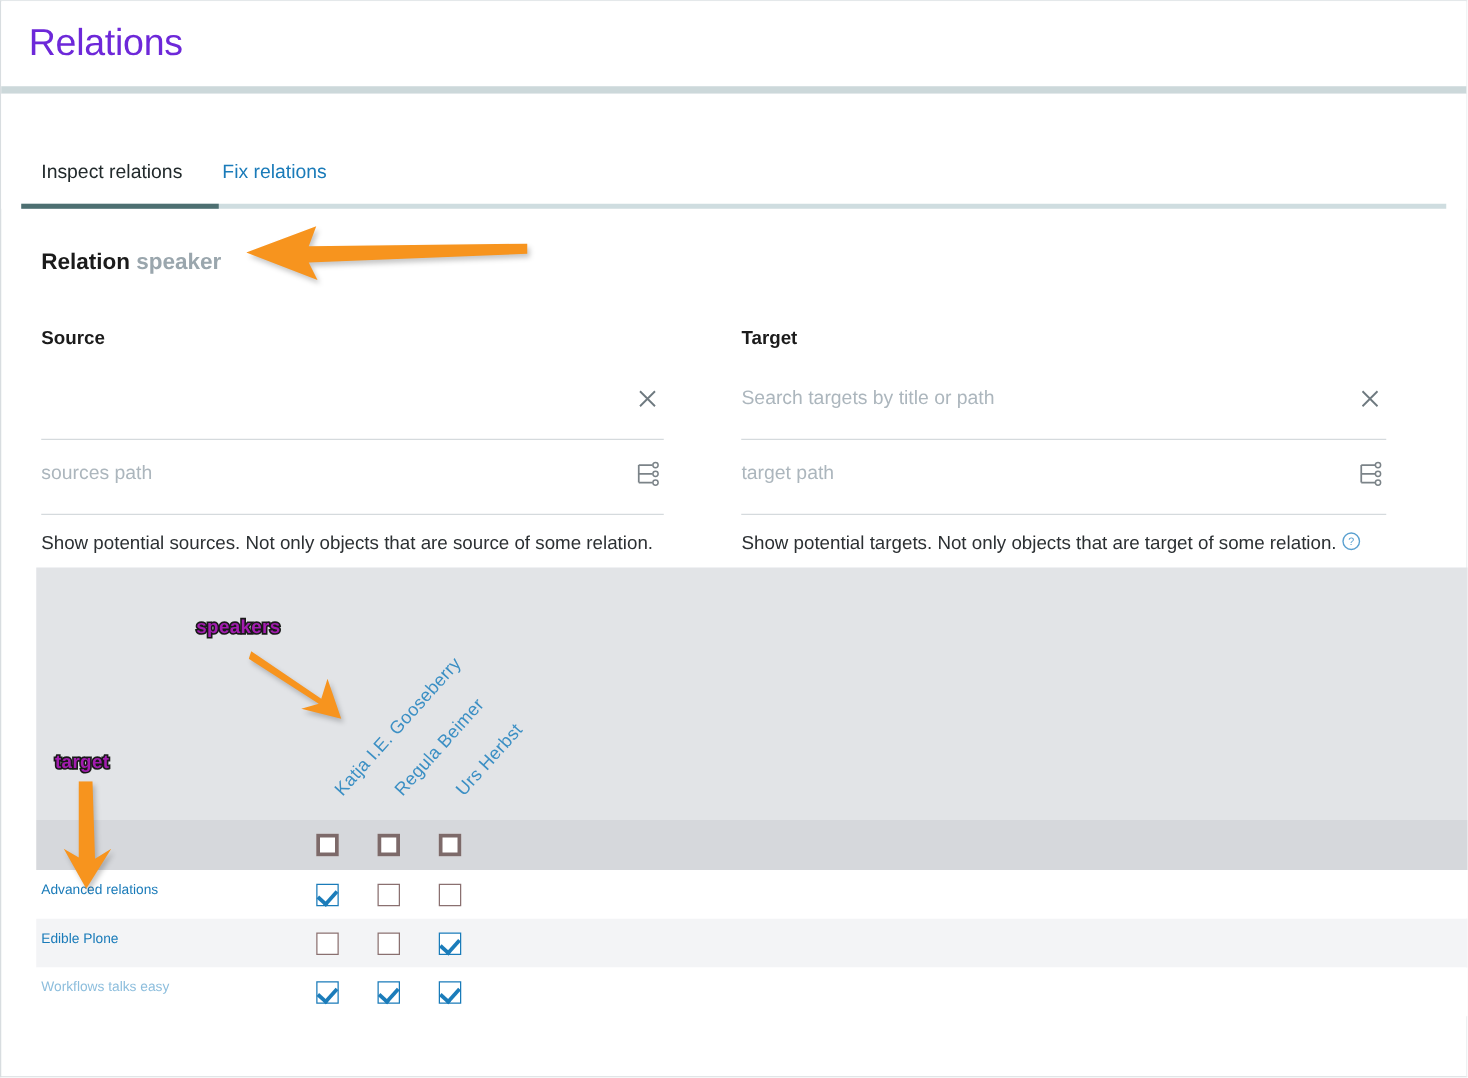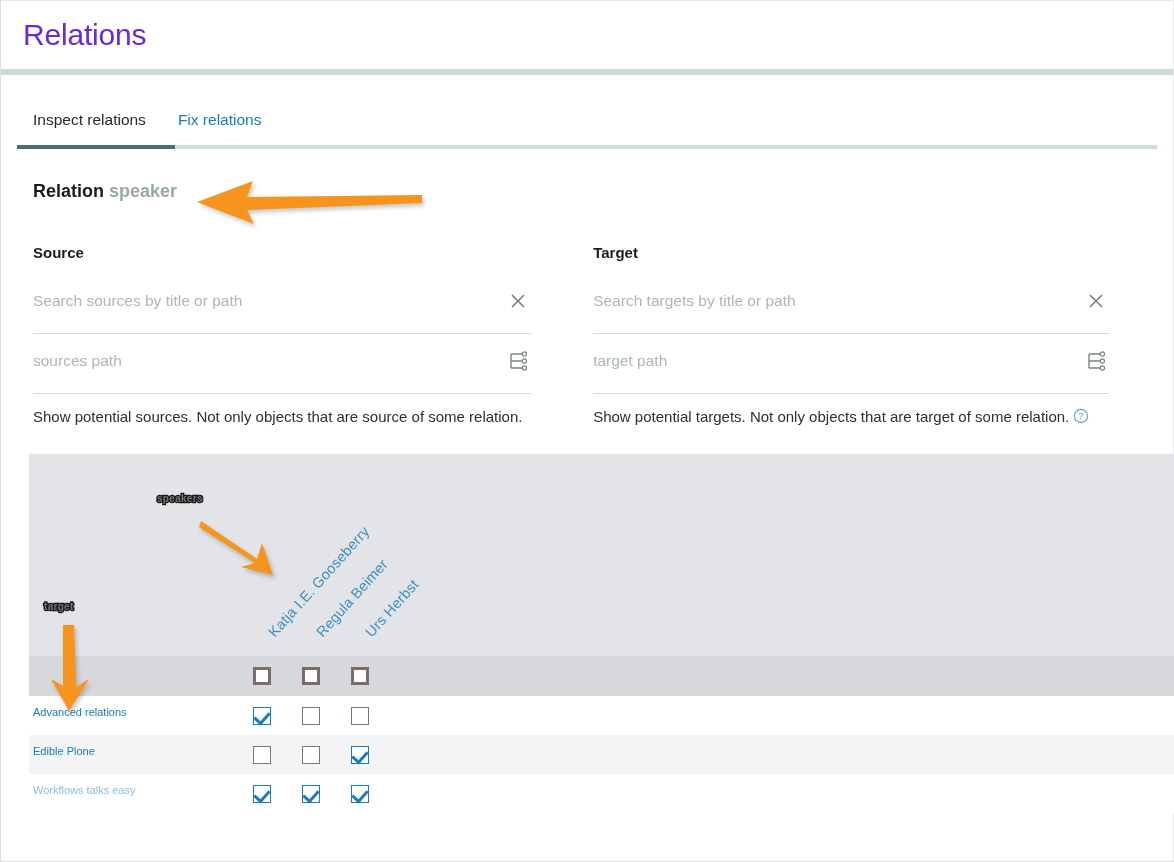--- a/index.html
+++ b/index.html
@@ -37,21 +37,21 @@
     background: #ccd8da;
     width: 100%;
   }
 
   
   .tabs-wrap { padding: 0 0 0 0; background:#fff; }
   .tabs {
     display: flex;
     align-items: flex-end;
     padding-left: 32px;
-    height: 70px;
+    height: 88px;
     gap: 32px;
   }
   .tab {
     font-size: 15.5px;
     padding-bottom: 16px;
     cursor: pointer;
     white-space: nowrap;
   }
   .tab.active { color: #222a2c; }
   .tab.inactive { color: #1a7bb9; }
@@ -197,23 +197,23 @@
     left: 4px; top: 10px;
     font-size: 11px;
     color: #1a7bb9;
     white-space: nowrap;
   }
   .row-label.faded { color: #8dbedd; }
 
   
   .anno-text {
     position: absolute;
-    font-size: 10px;
+    font-size: 15px;
     font-weight: bold;
-    color: #737373;
+    color: #a21caf;
     letter-spacing: 0.3px;
     -webkit-text-stroke: 2.6px #1a1a1a;
     paint-order: stroke fill;
     text-shadow: 0 0 1px #1a1a1a;
     white-space: nowrap;
   }
   .anno-arrow { position: absolute; }
   .anno-arrow svg { display: block; filter: drop-shadow(2px 3px 2px rgba(0,0,0,0.22)); }
 </style>
 </head>
@@ -239,21 +239,20 @@
   <div class="relation-title">
     <span>Relation</span><span class="relname">speaker</span>
   </div>
 
   <div class="columns">
 
     <div class="col">
       <div class="col-label">Source</div>
 
       <div class="field">
-        <input type="text" placeholder="Search sources by title or path" style="">
         <span class="trail x-icon">
           <svg width="20" height="20" viewBox="0 0 20 20">
             <path d="M4 4 L16 16 M16 4 L4 16" stroke="#6f7a80" stroke-width="1.5" fill="none"></path>
           </svg>
         </span>
       </div>
 
       <div class="field">
         <input type="text" placeholder="sources path" style="">
         <span class="trail tree-icon">

